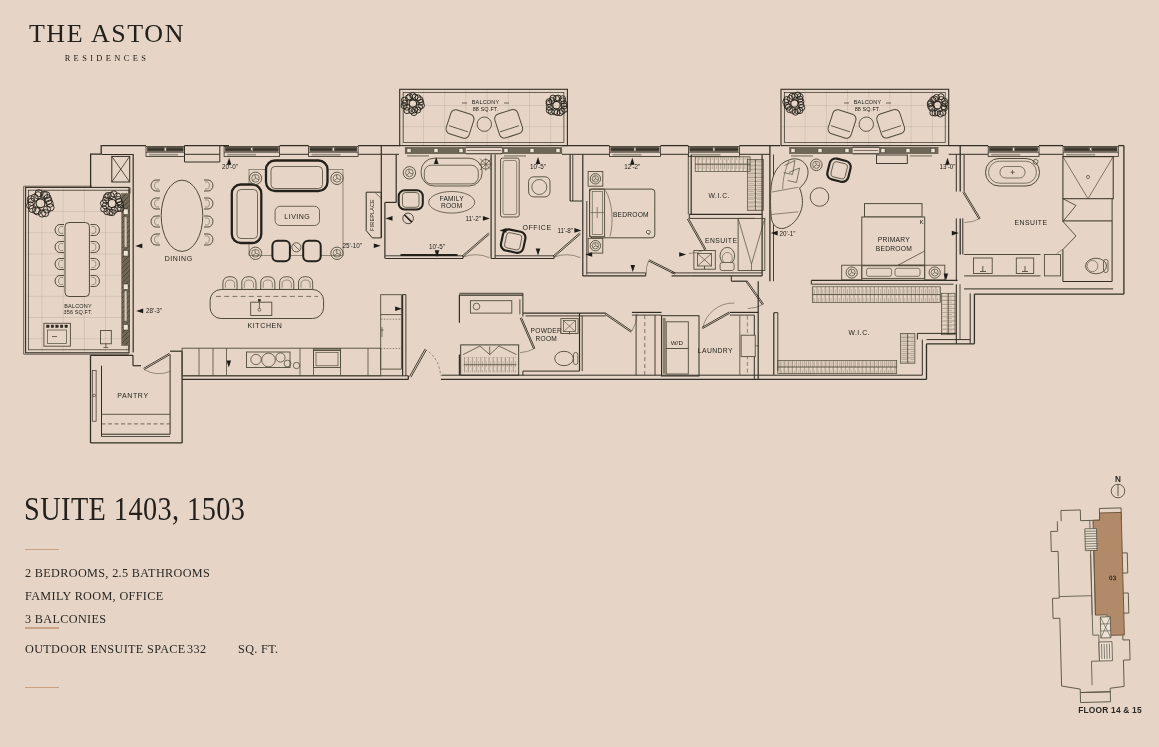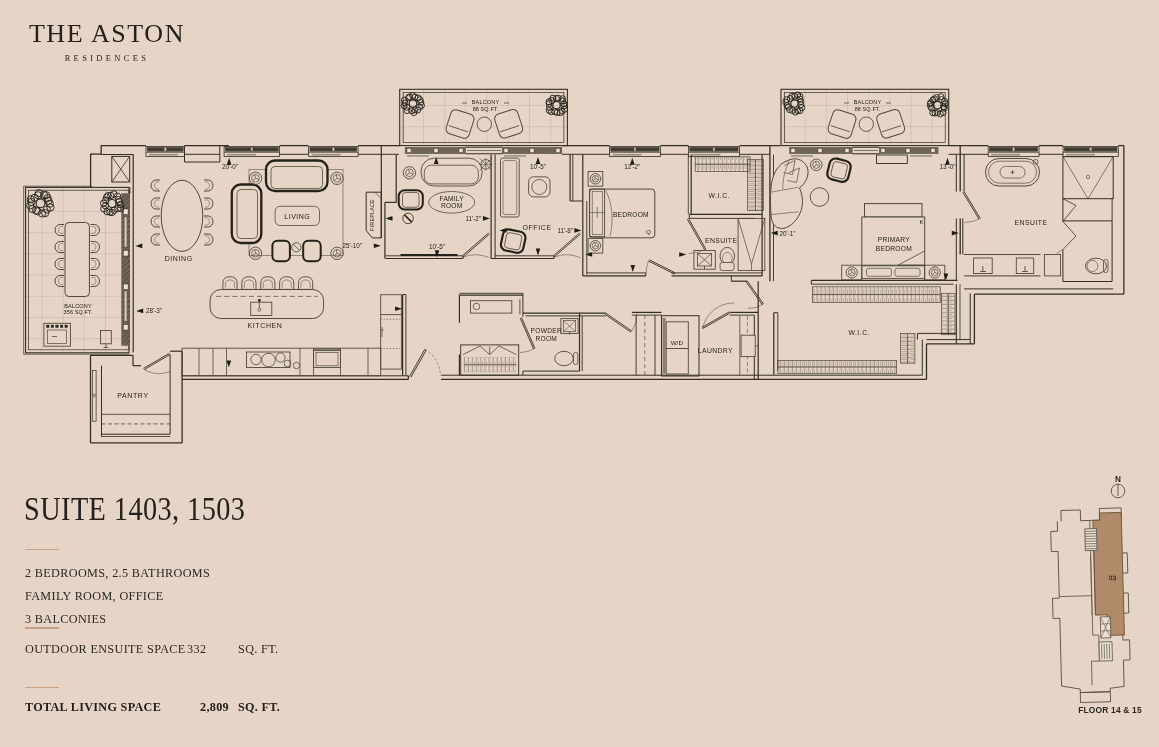--- a/index.html
+++ b/index.html
@@ -922,21 +922,20 @@
 <div class="abs serif" style="left:25px;top:562px;font-size:12.2px;color:#2a2723;letter-spacing:0.35px;line-height:23px;">2 BEDROOMS, 2.5 BATHROOMS<br>FAMILY ROOM, OFFICE<br>3 BALCONIES</div>
 
 <div class="abs" style="left:25px;top:627px;width:34px;height:1.6px;background:#c9a185;"></div>
 
 <div class="abs serif" style="left:25px;top:640px;font-size:12.2px;color:#2a2723;letter-spacing:0.35px;line-height:18.4px;">
       <div><span style="display:inline-block;width:162px;">OUTDOOR ENSUITE SPACE</span><span style="display:inline-block;width:42px;text-align:left;">332</span><span style="display:inline-block;margin-left:9px;">SQ. FT.</span></div>
     </div>
 
 <div class="abs" style="left:25px;top:686.5px;width:34px;height:1.6px;background:#c9a185;"></div>
 
-<div class="abs serif" style="left:25px;top:700px;font-size:12.2px;color:#24211c;letter-spacing:0.3px;font-weight:bold;"><span style="display:inline-block;width:162px;">TOTAL LIVING SPACE</span><span style="display:inline-block;width:42px;text-align:right;">2,809</span><span style="display:inline-block;margin-left:9px;">SQ. FT.</span></div>
 <svg class="abs" style="left:1040px;top:470px" width="119" height="260" viewBox="0 0 119 260">
 
 <text x="78.0" y="11.5" font-family="Liberation Sans, sans-serif" font-size="8.2" fill="#2a2723" text-anchor="middle" letter-spacing="0" font-weight="700">N</text>
       <circle cx="78.0" cy="21.0" r="6.8" fill="none" stroke="#55503f" stroke-width="0.9"></circle>
       <line x1="78.0" y1="14.2" x2="78.0" y2="26.0" stroke="#55503f" stroke-width="0.9"></line>
 <g transform="rotate(-1.5 60 135)">
 
 <polyline points="23.4,50.2 23.4,39.5 42.8,39.5 42.8,50.2 61.9,50.2 61.9,38.5 83.6,38.5 83.6,50.2 82,50.2 82,83.6 88.6,83.6 88.6,103.7 82,103.7 82,123.7 88.6,123.7 88.6,143.8 82,143.8 82,170.6 88.6,170.6 88.6,190.7 82,190.7 82,217 68,218.5 68,222 38,222 38,218.5 19.5,215 19.5,147.2 12.7,147.2 12.7,127.1 19.5,127.1 19.5,80.3 12.7,80.3 12.7,60.2 19.5,60.2 19.5,50.2" fill="none" stroke="#55503f" stroke-width="0.9"></polyline>
         <rect x="38" y="222" width="30" height="10" fill="none" stroke="#55503f" stroke-width="0.9"></rect>
         <line x1="19.5" y1="125.5" x2="52" y2="125.5" stroke="#55503f" stroke-width="0.8"></line>

